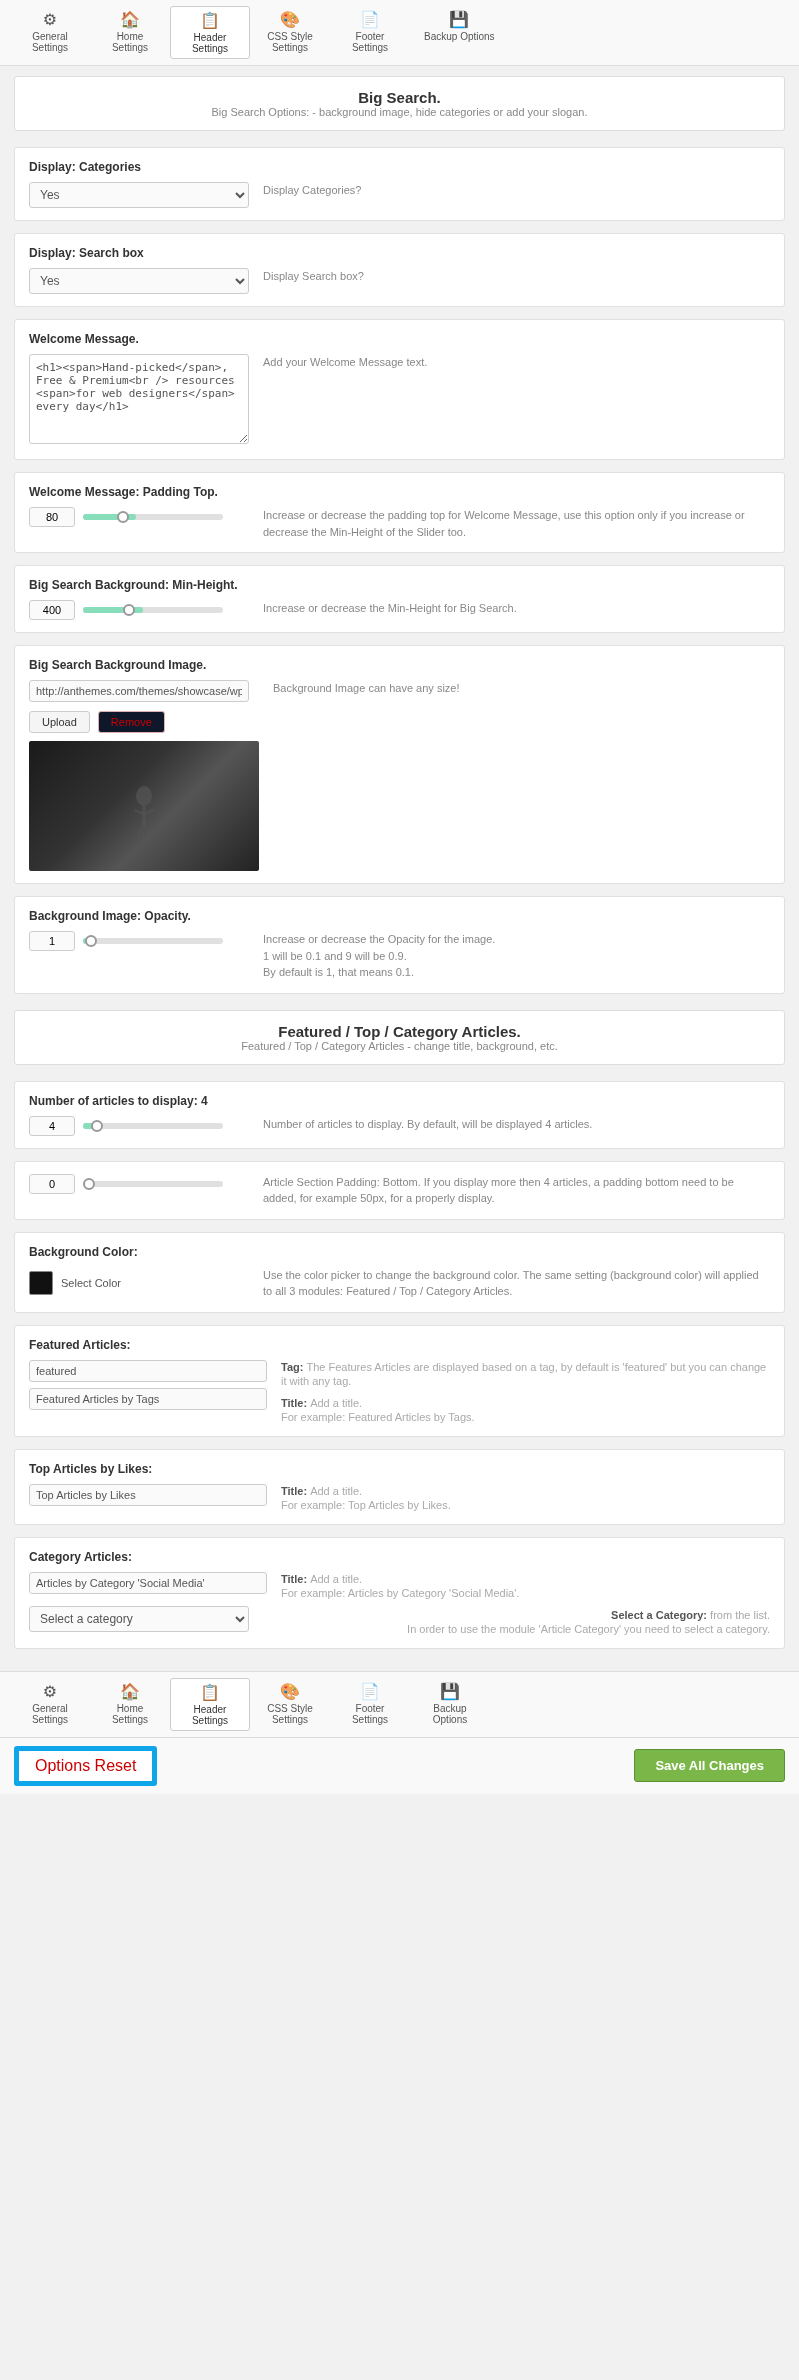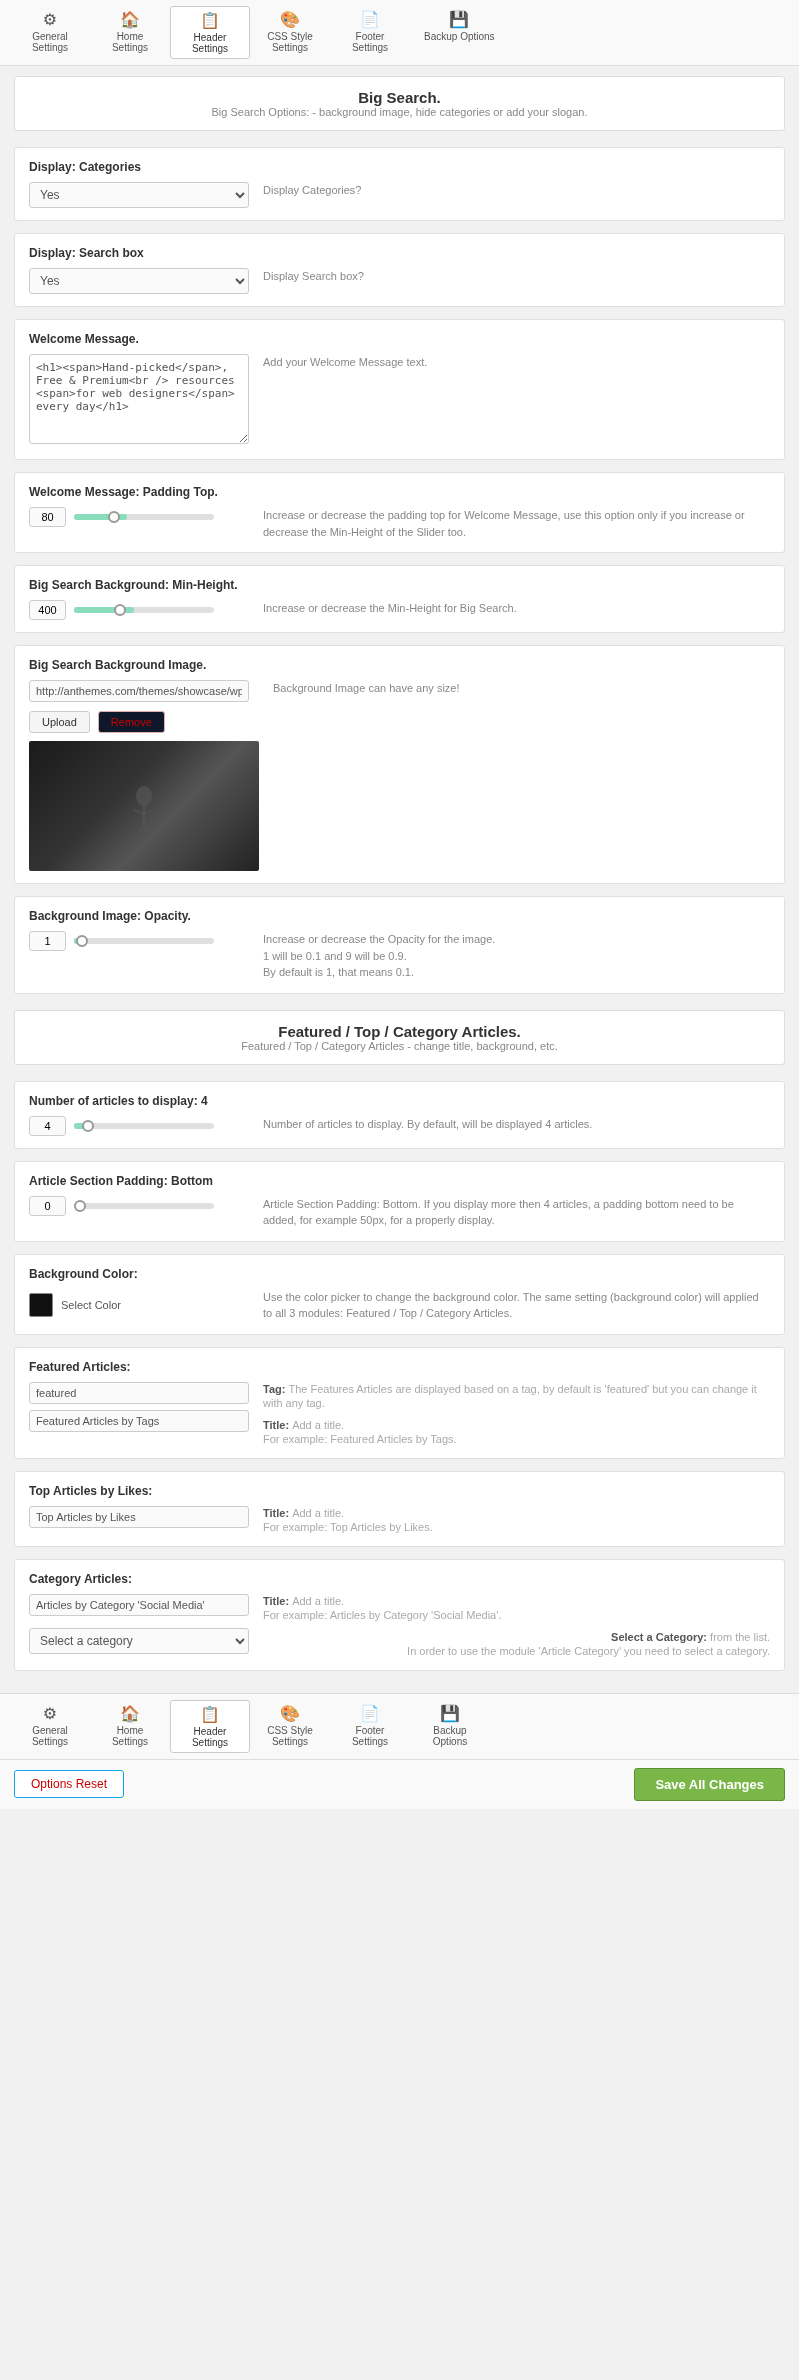--- a/index.html
+++ b/index.html
@@ -108,21 +108,21 @@
       color: #555;
       padding: 6px;
       resize: vertical;
     }
     .slider-container {
       display: flex;
       align-items: center;
       gap: 8px;
     }
     .slider-value {
-      width: 37px;
+      width: 46px;
       border: 1px solid #ccc;
       border-radius: 3px;
       padding: 3px 5px;
       font-size: 11px;
       text-align: center;
       background: #fafafa;
     }
     .slider-track {
       width: 140px;
       height: 6px;
@@ -205,21 +205,21 @@
       border: 1px solid #888;
       cursor: pointer;
       border-radius: 2px;
     }
     .color-label {
       font-size: 11px;
       color: #555;
       cursor: pointer;
     }
     .tag-input, .title-input, .category-input {
-      width: 220px;
+      width: 238px;
       padding: 4px 6px;
       border: 1px solid #ccc;
       border-radius: 3px;
       font-size: 11px;
       color: #555;
       background: #fafafa;
       margin-bottom: 6px;
       display: block;
     }
     .two-col {
@@ -240,25 +240,25 @@
     .bottom-bar {
       display: flex;
       justify-content: space-between;
       align-items: center;
       padding: 8px 14px;
       background: #f9f9f9;
       border-top: 1px solid #ddd;
     }
     .btn-reset {
       background: #fff;
-      border: 1px solid #0ea5e9;
+      border: 5px solid #0ea5e9;
       color: #c00;
       padding: 6px 16px;
       border-radius: 3px;
-      font-size: 12px;
+      font-size: 16px;
       cursor: pointer;
     }
     .btn-save {
       background: #7ab648;
       border: 1px solid #5a9030;
       color: #fff;
       padding: 8px 20px;
       border-radius: 3px;
       font-size: 13px;
       font-weight: bold;
@@ -432,21 +432,20 @@
             <div class="slider-fill" style="width:10%"></div>
             <div class="slider-thumb" style="left:8px"></div>
           </div>
         </div>
       </div>
       <div class="field-desc">Number of articles to display. By default, will be displayed 4 articles.</div>
     </div>
   </div>
 
   <div class="field-group">
-    <span class="field-label">Article Section Padding: Bottom</span>
     <div class="field-row">
       <div class="field-input-area">
         <div class="slider-container">
           <input type="text" class="slider-value" value="0" style="">
           <div class="slider-track">
             <div class="slider-fill" style="width:0%"></div>
             <div class="slider-thumb" style="left:0px"></div>
           </div>
         </div>
       </div>

